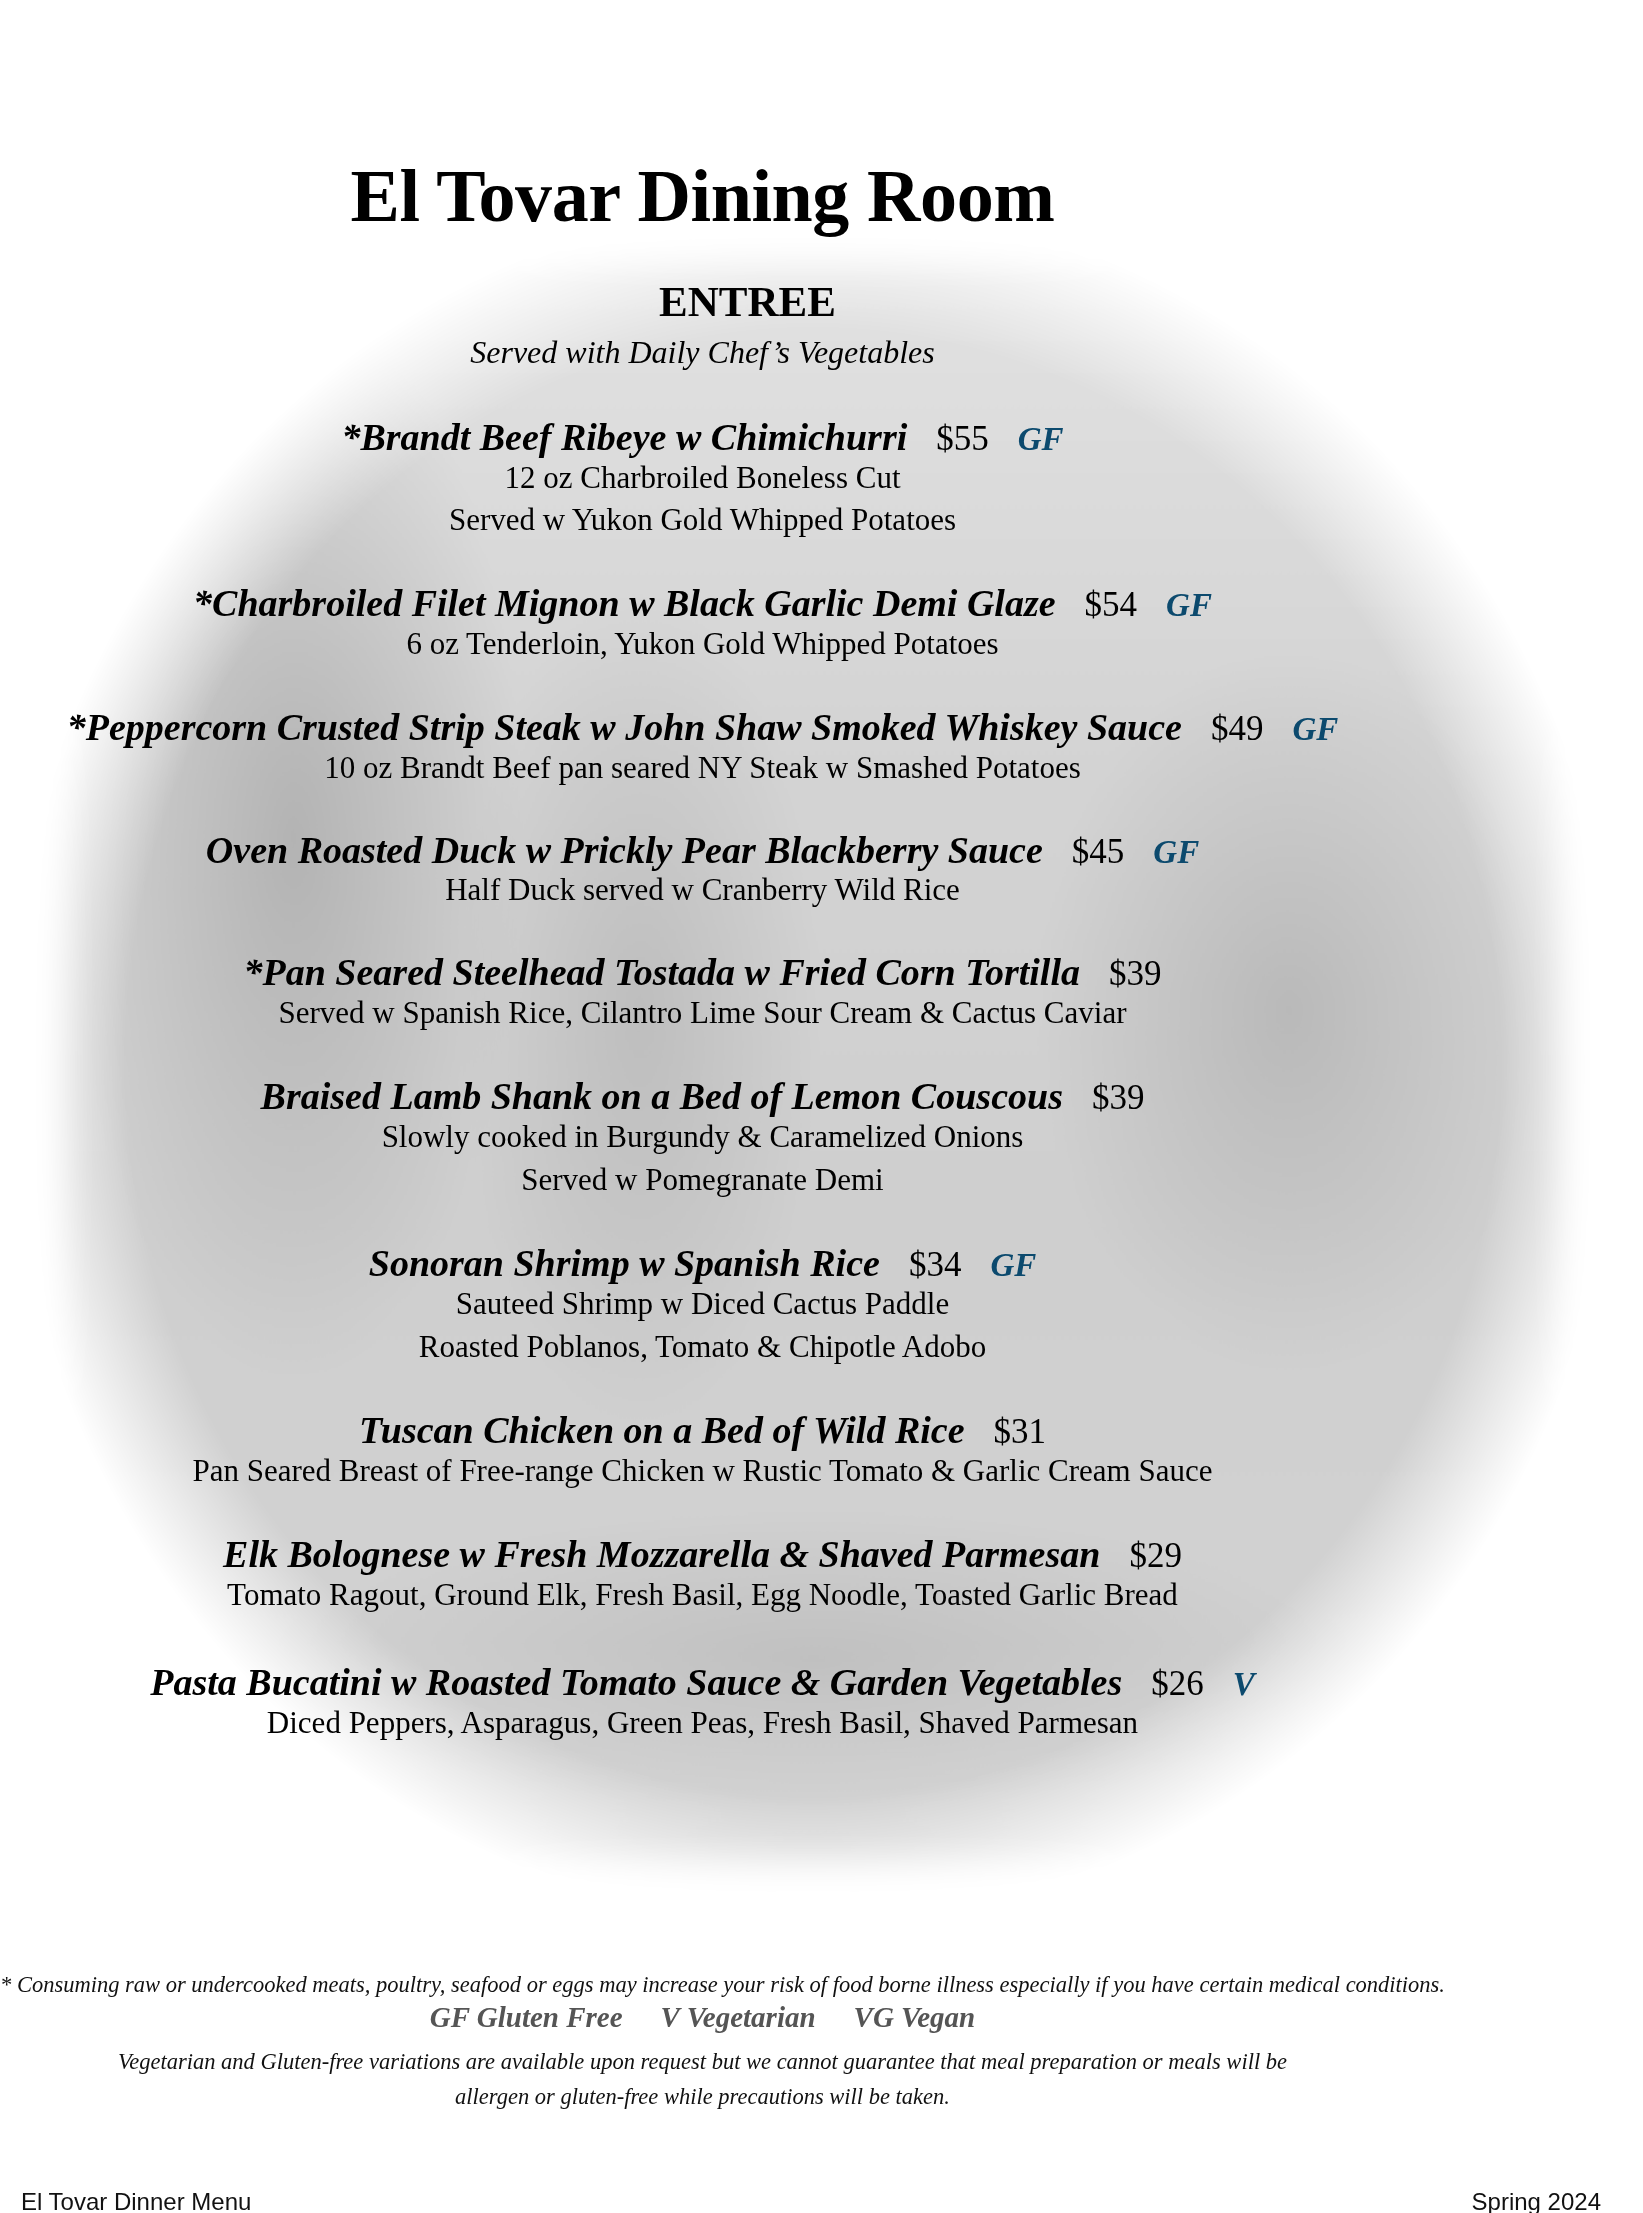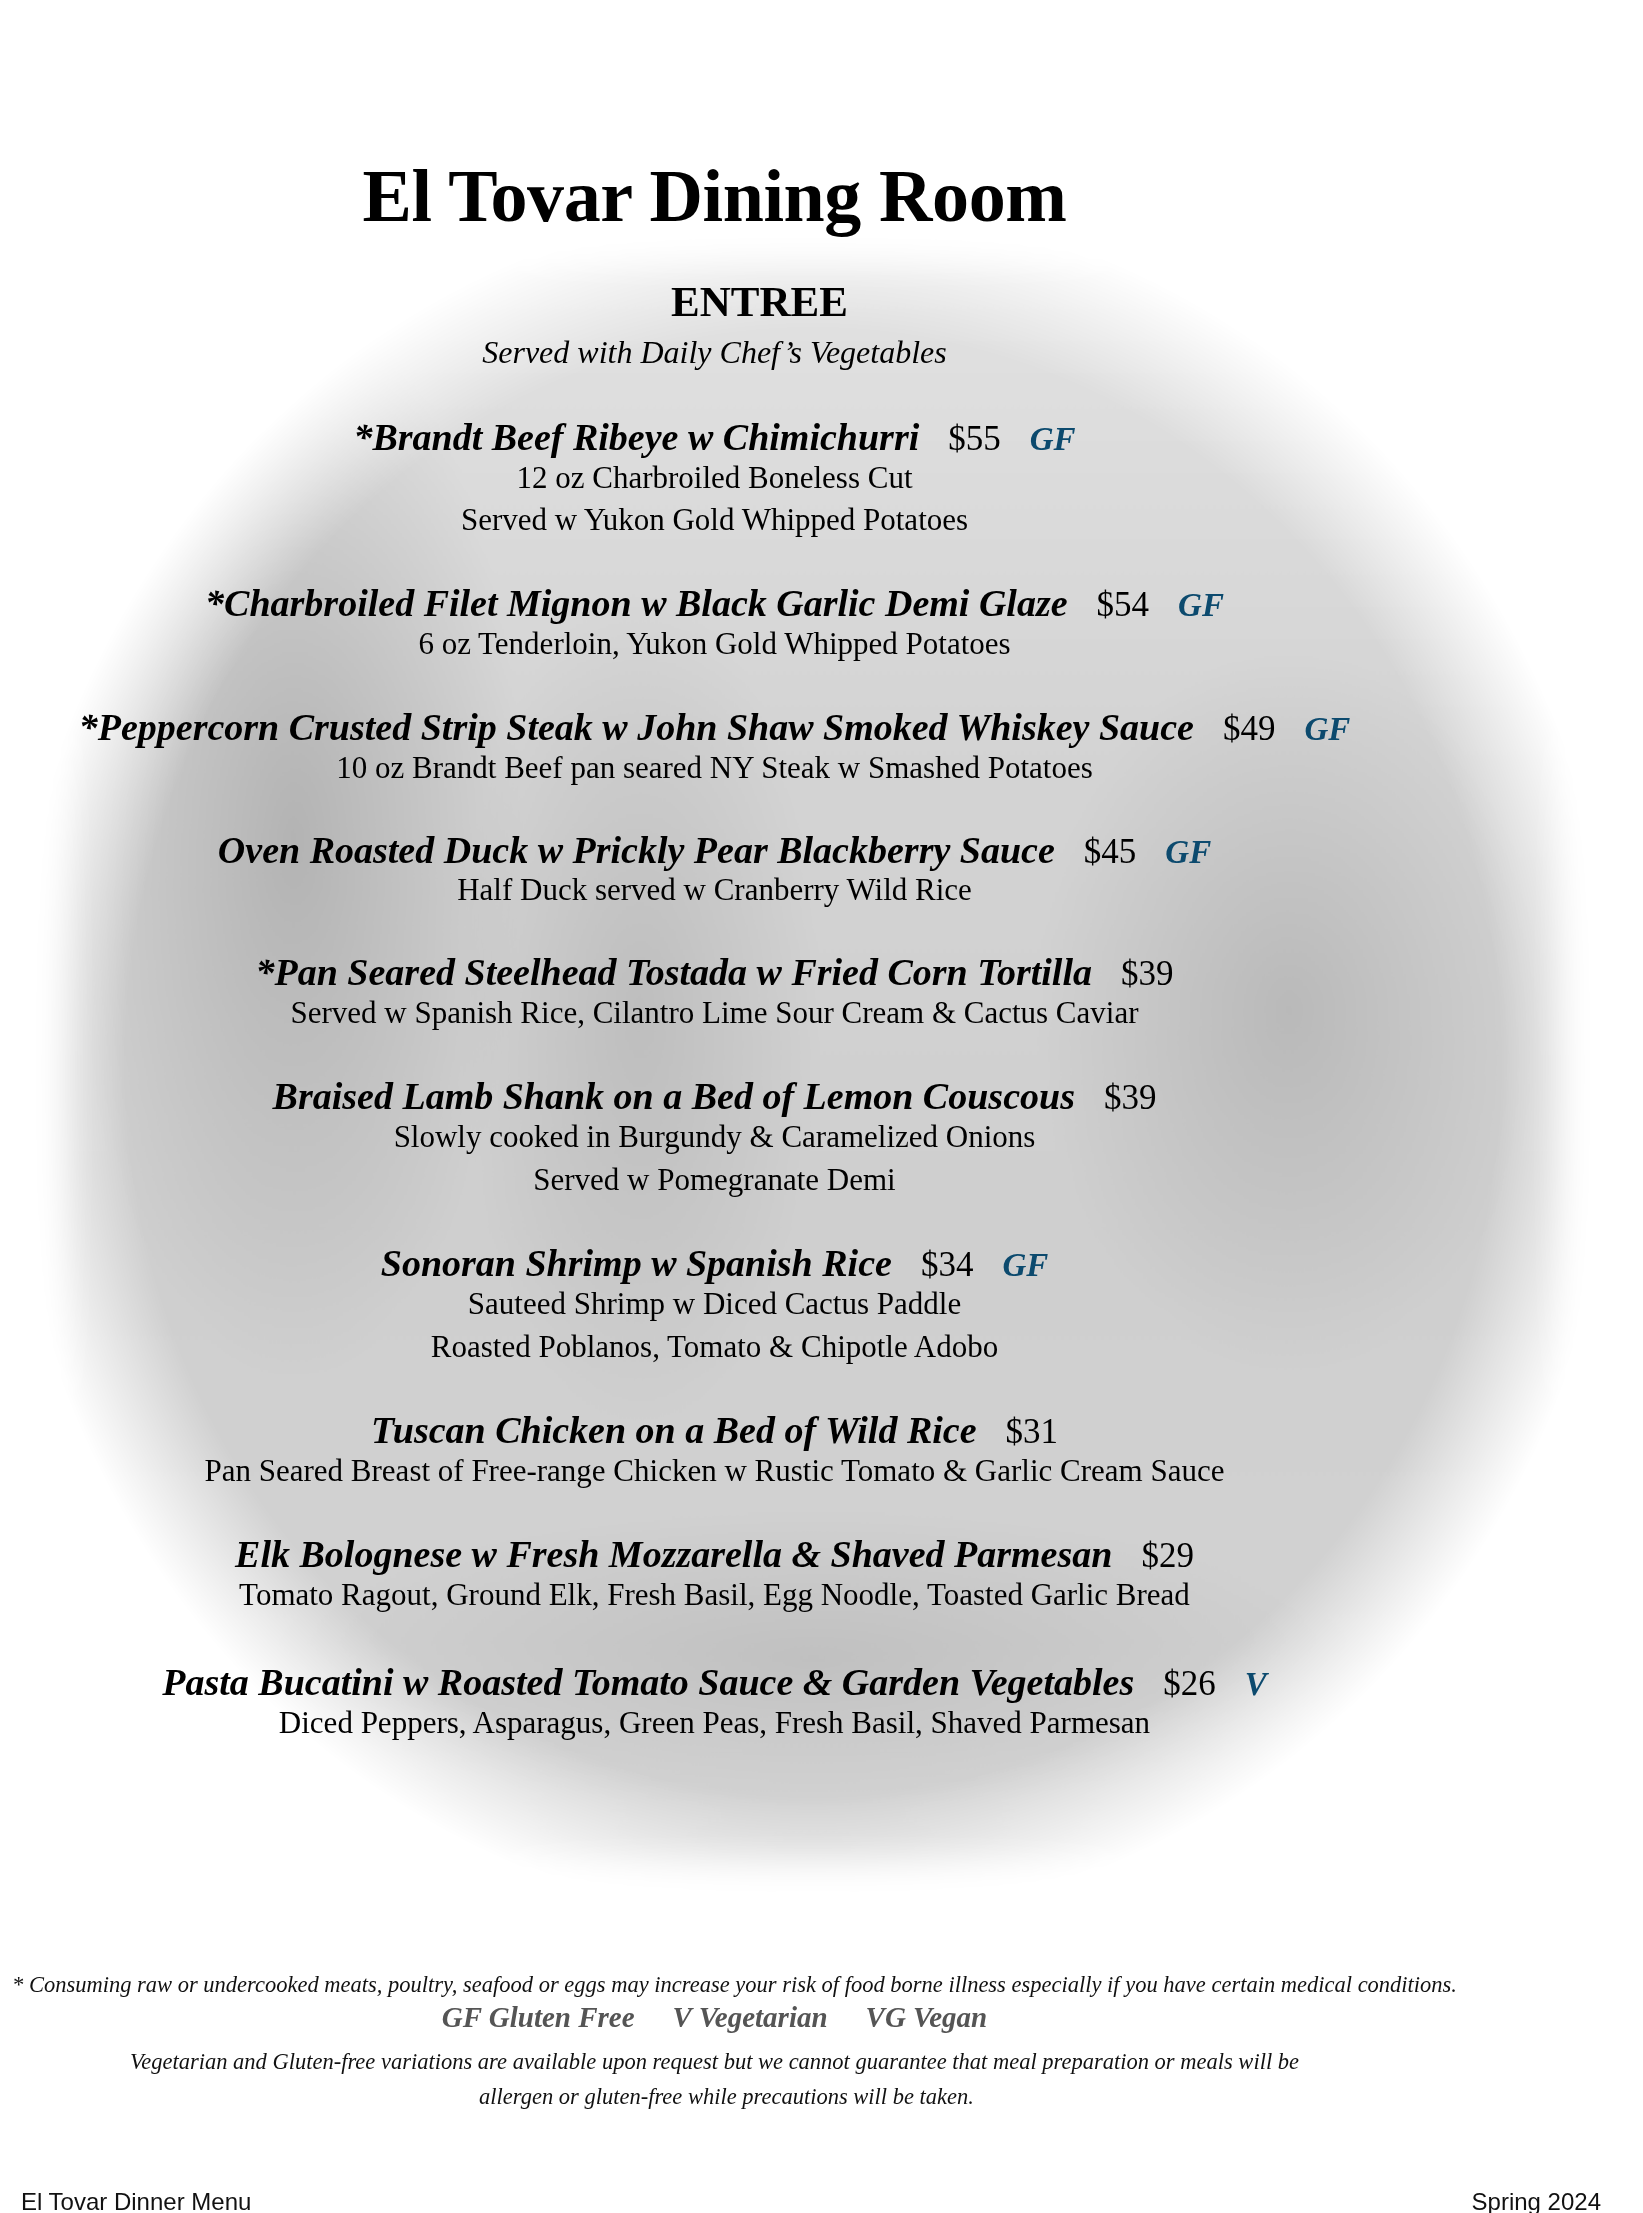--- a/index.html
+++ b/index.html
@@ -20,21 +20,21 @@
       -webkit-mask-image: radial-gradient(ellipse 52% 52% at 50% 50%, #000 85%, transparent 100%);
       mask-image: radial-gradient(ellipse 52% 52% at 50% 50%, #000 85%, transparent 100%);
       filter: blur(0.9px);
     }
     .bg-edge {
       position: absolute; left: 35px; top: 233px; width: 1556px; height: 1660px;
       box-shadow: inset 0 0 35px 26px #ffffff;
       pointer-events: none;
     }
     .center-line {
-      position: absolute; left: 12px; width: 1405px; text-align: center; white-space: nowrap;
+      position: absolute; left: 0; width: 1405px; text-align: center; white-space: nowrap;
     }
     .title {
       font-weight: bold; font-size: 74px; top: 154px; letter-spacing: -0.4px;
     }
     .section {
       font-weight: bold; font-size: 43px; top: 277px; padding-left: 45px;
     }
     .subtitle {
       font-weight: normal; font-style: italic; font-size: 32px; top: 334px;
     }
@@ -125,17 +125,17 @@
 <div class="center-line item-name" style="top:1660px;">
   <span>Pasta Bucatini w Roasted Tomato Sauce &amp; Garden Vegetables</span><span class="price">$26</span><span class="tag">V</span>
 </div>
 <div class="center-line desc" style="top:1705px;">Diced Peppers, Asparagus, Green Peas, Fresh Basil, Shaved Parmesan</div>
 
 <div class="center-line note" style="top:1972px;">* Consuming raw or undercooked meats, poultry, seafood or eggs may increase your risk of food borne illness especially if you have certain medical conditions.</div>
 <div class="center-line legend" style="top:2001px;">
   <span>GF  Gluten Free</span><span>V  Vegetarian</span><span>VG Vegan</span>
 </div>
 <div class="center-line note" style="top:2049px;">Vegetarian and Gluten-free variations are available upon request but we cannot guarantee that meal preparation or meals will be</div>
-<div class="center-line note" style="top:2084px;padding-left:12px;">allergen or gluten-free while precautions will be taken.</div>
+<div class="center-line note" style="top:2084px;">allergen or gluten-free while precautions will be taken.</div>
 
 <div class="footer-left">El Tovar Dinner Menu</div>
 <div class="footer-right">Spring 2024</div>
 
 
 </body></html>

